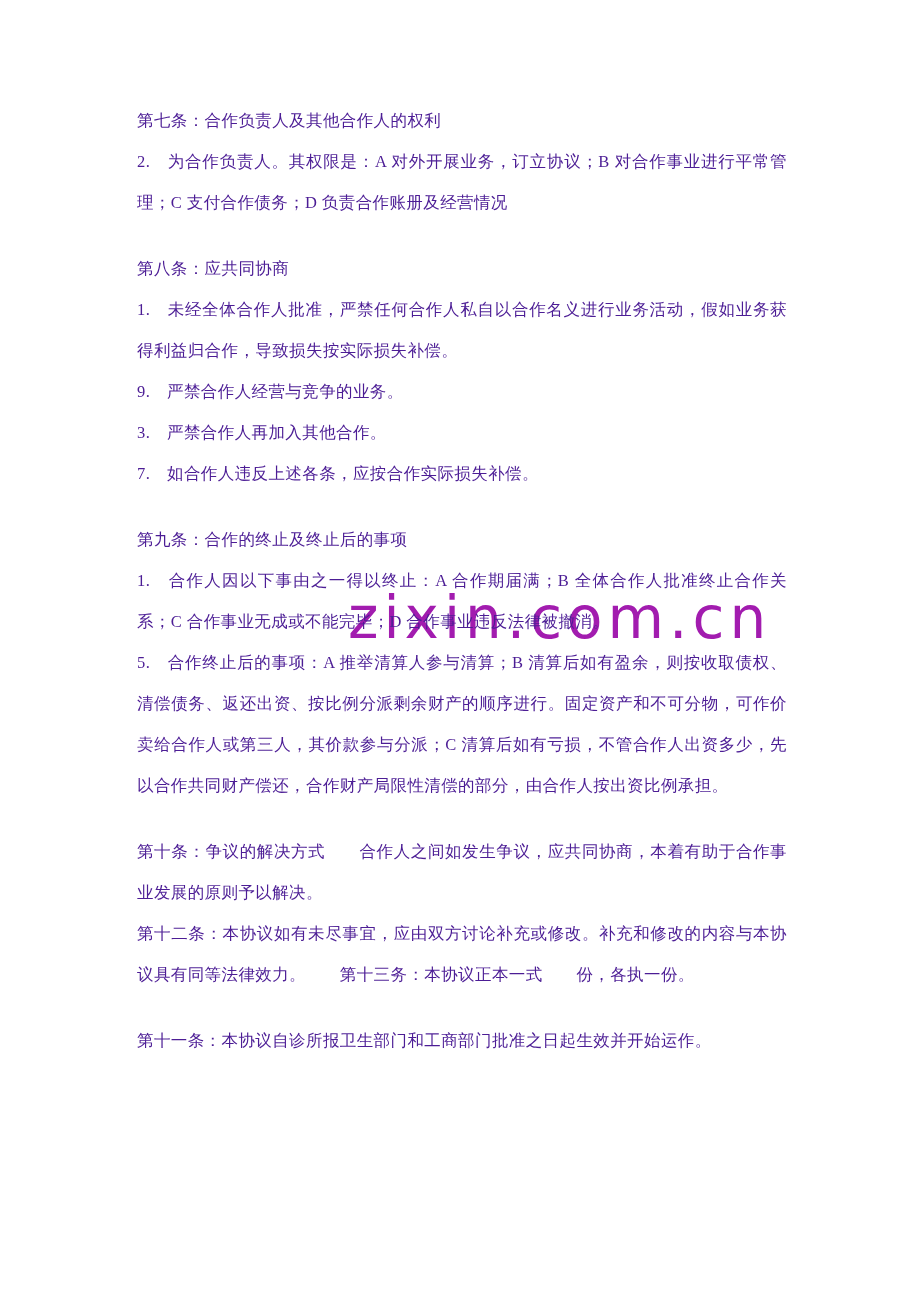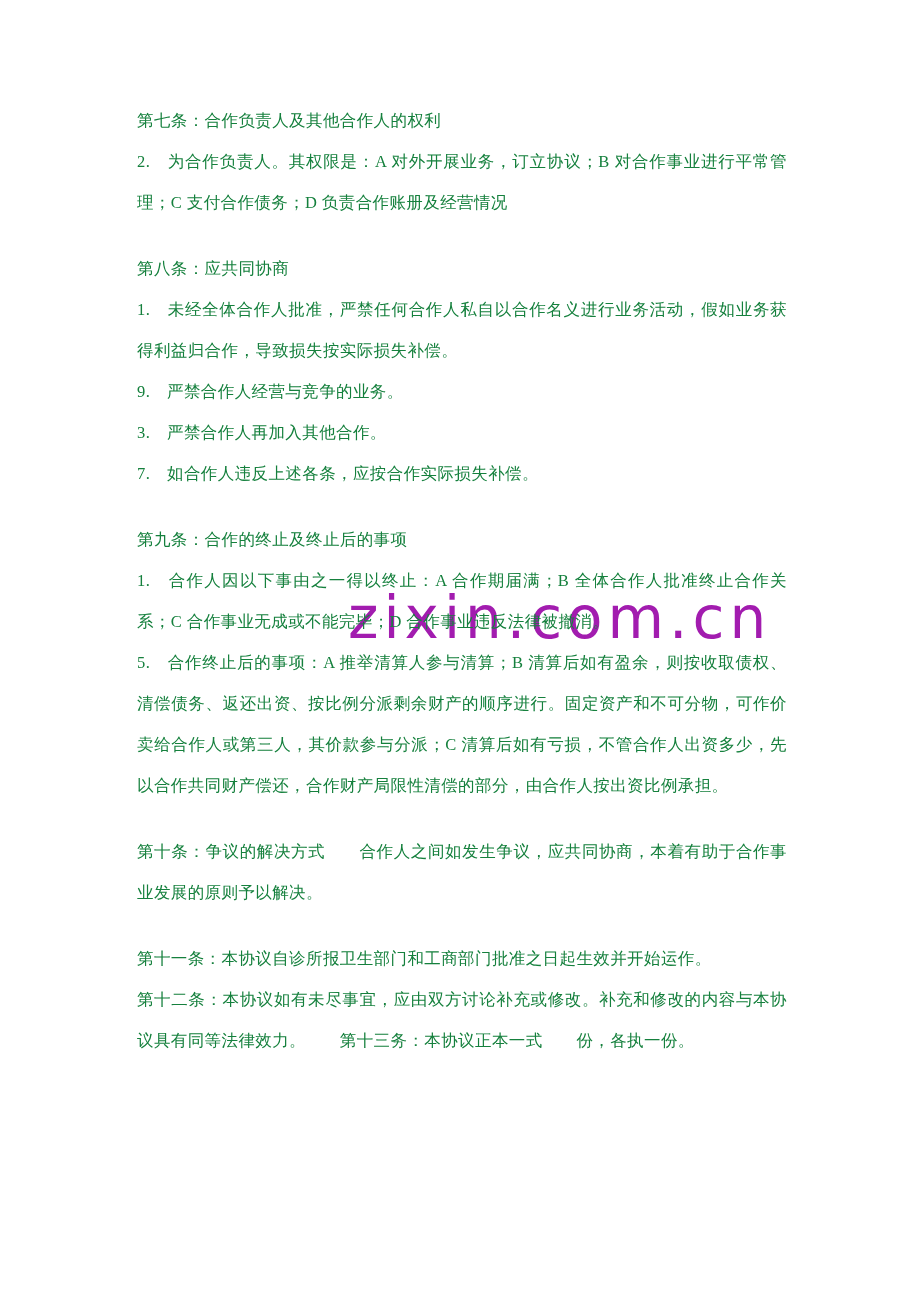--- a/index.html
+++ b/index.html
@@ -13,21 +13,21 @@
     height: 1302px;
     background: #ffffff;
     overflow: hidden;
     font-family: "Liberation Serif", "DejaVu Serif", serif;
   }
   .doc-body {
     position: absolute;
     left: 137px;
     top: 100px;
     width: 650px;
-    color: #15803d;
+    color: #4c1d95;
     font-size: 16.5px;
     line-height: 41px;
     text-align: justify;
     text-justify: inter-ideograph;
     letter-spacing: 0.4px;
     z-index: 2;
   }
   .doc-body p.para {
     margin: 0;
   }
@@ -59,16 +59,16 @@
       <p class="para">2.　为合作负责人。其权限是：A 对外开展业务，订立协议；B 对合作事业进行平常管理；C 支付合作债务；D 负责合作账册及经营情况</p>
       <p class="para gap">第八条：应共同协商</p>
       <p class="para">1.　未经全体合作人批准，严禁任何合作人私自以合作名义进行业务活动，假如业务获得利益归合作，导致损失按实际损失补偿。</p>
       <p class="para">9.　严禁合作人经营与竞争的业务。</p>
       <p class="para">3.　严禁合作人再加入其他合作。</p>
       <p class="para">7.　如合作人违反上述各条，应按合作实际损失补偿。</p>
       <p class="para gap">第九条：合作的终止及终止后的事项</p>
       <p class="para">1.　合作人因以下事由之一得以终止：A 合作期届满；B 全体合作人批准终止合作关系；C 合作事业无成或不能完毕；D 合作事业违反法律被撤消。</p>
       <p class="para">5.　合作终止后的事项：A 推举清算人参与清算；B 清算后如有盈余，则按收取债权、清偿债务、返还出资、按比例分派剩余财产的顺序进行。固定资产和不可分物，可作价卖给合作人或第三人，其价款参与分派；C 清算后如有亏损，不管合作人出资多少，先以合作共同财产偿还，合作财产局限性清偿的部分，由合作人按出资比例承担。</p>
       <p class="para gap">第十条：争议的解决方式　　合作人之间如发生争议，应共同协商，本着有助于合作事业发展的原则予以解决。</p>
+      <p class="para">第十二条：本协议如有未尽事宜，应由双方讨论补充或修改。补充和修改的内容与本协议具有同等法律效力。　　第十三务：本协议正本一式　　份，各执一份。</p>
       <p class="para gap">第十一条：本协议自诊所报卫生部门和工商部门批准之日起生效并开始运作。</p>
-      <p class="para">第十二条：本协议如有未尽事宜，应由双方讨论补充或修改。补充和修改的内容与本协议具有同等法律效力。　　第十三务：本协议正本一式　　份，各执一份。</p>
     </div>
 </div>
 
 </body></html>

